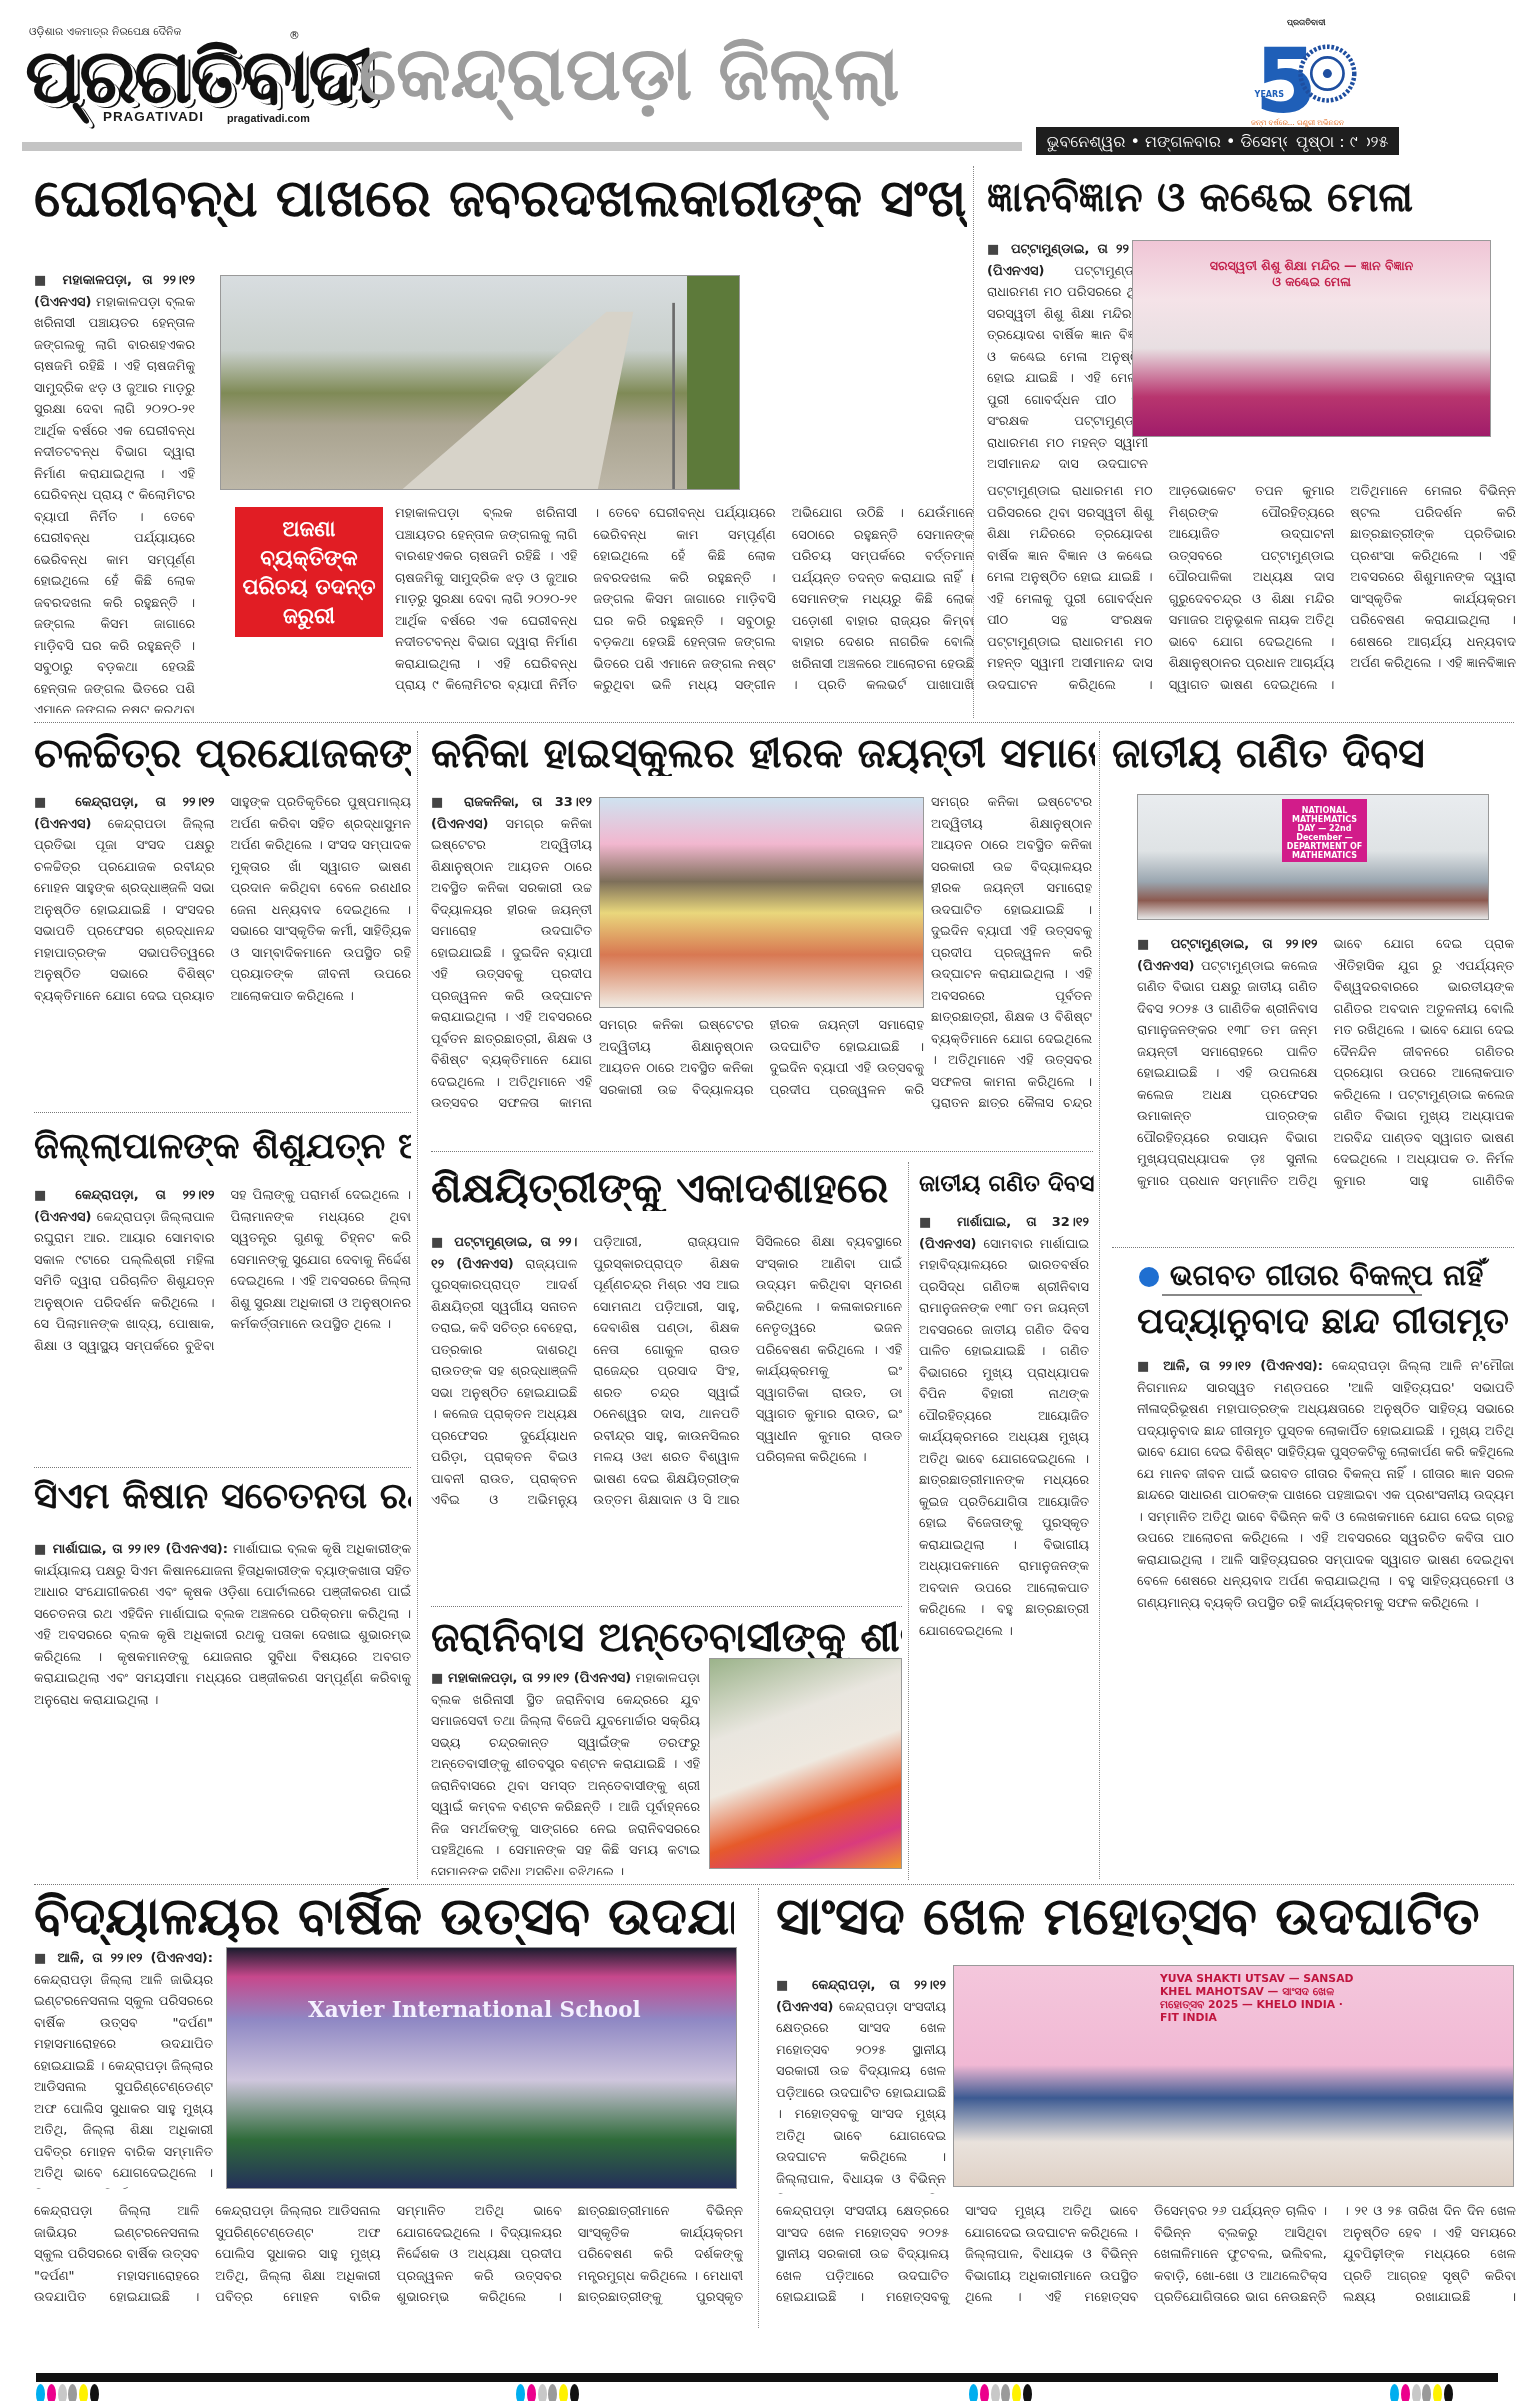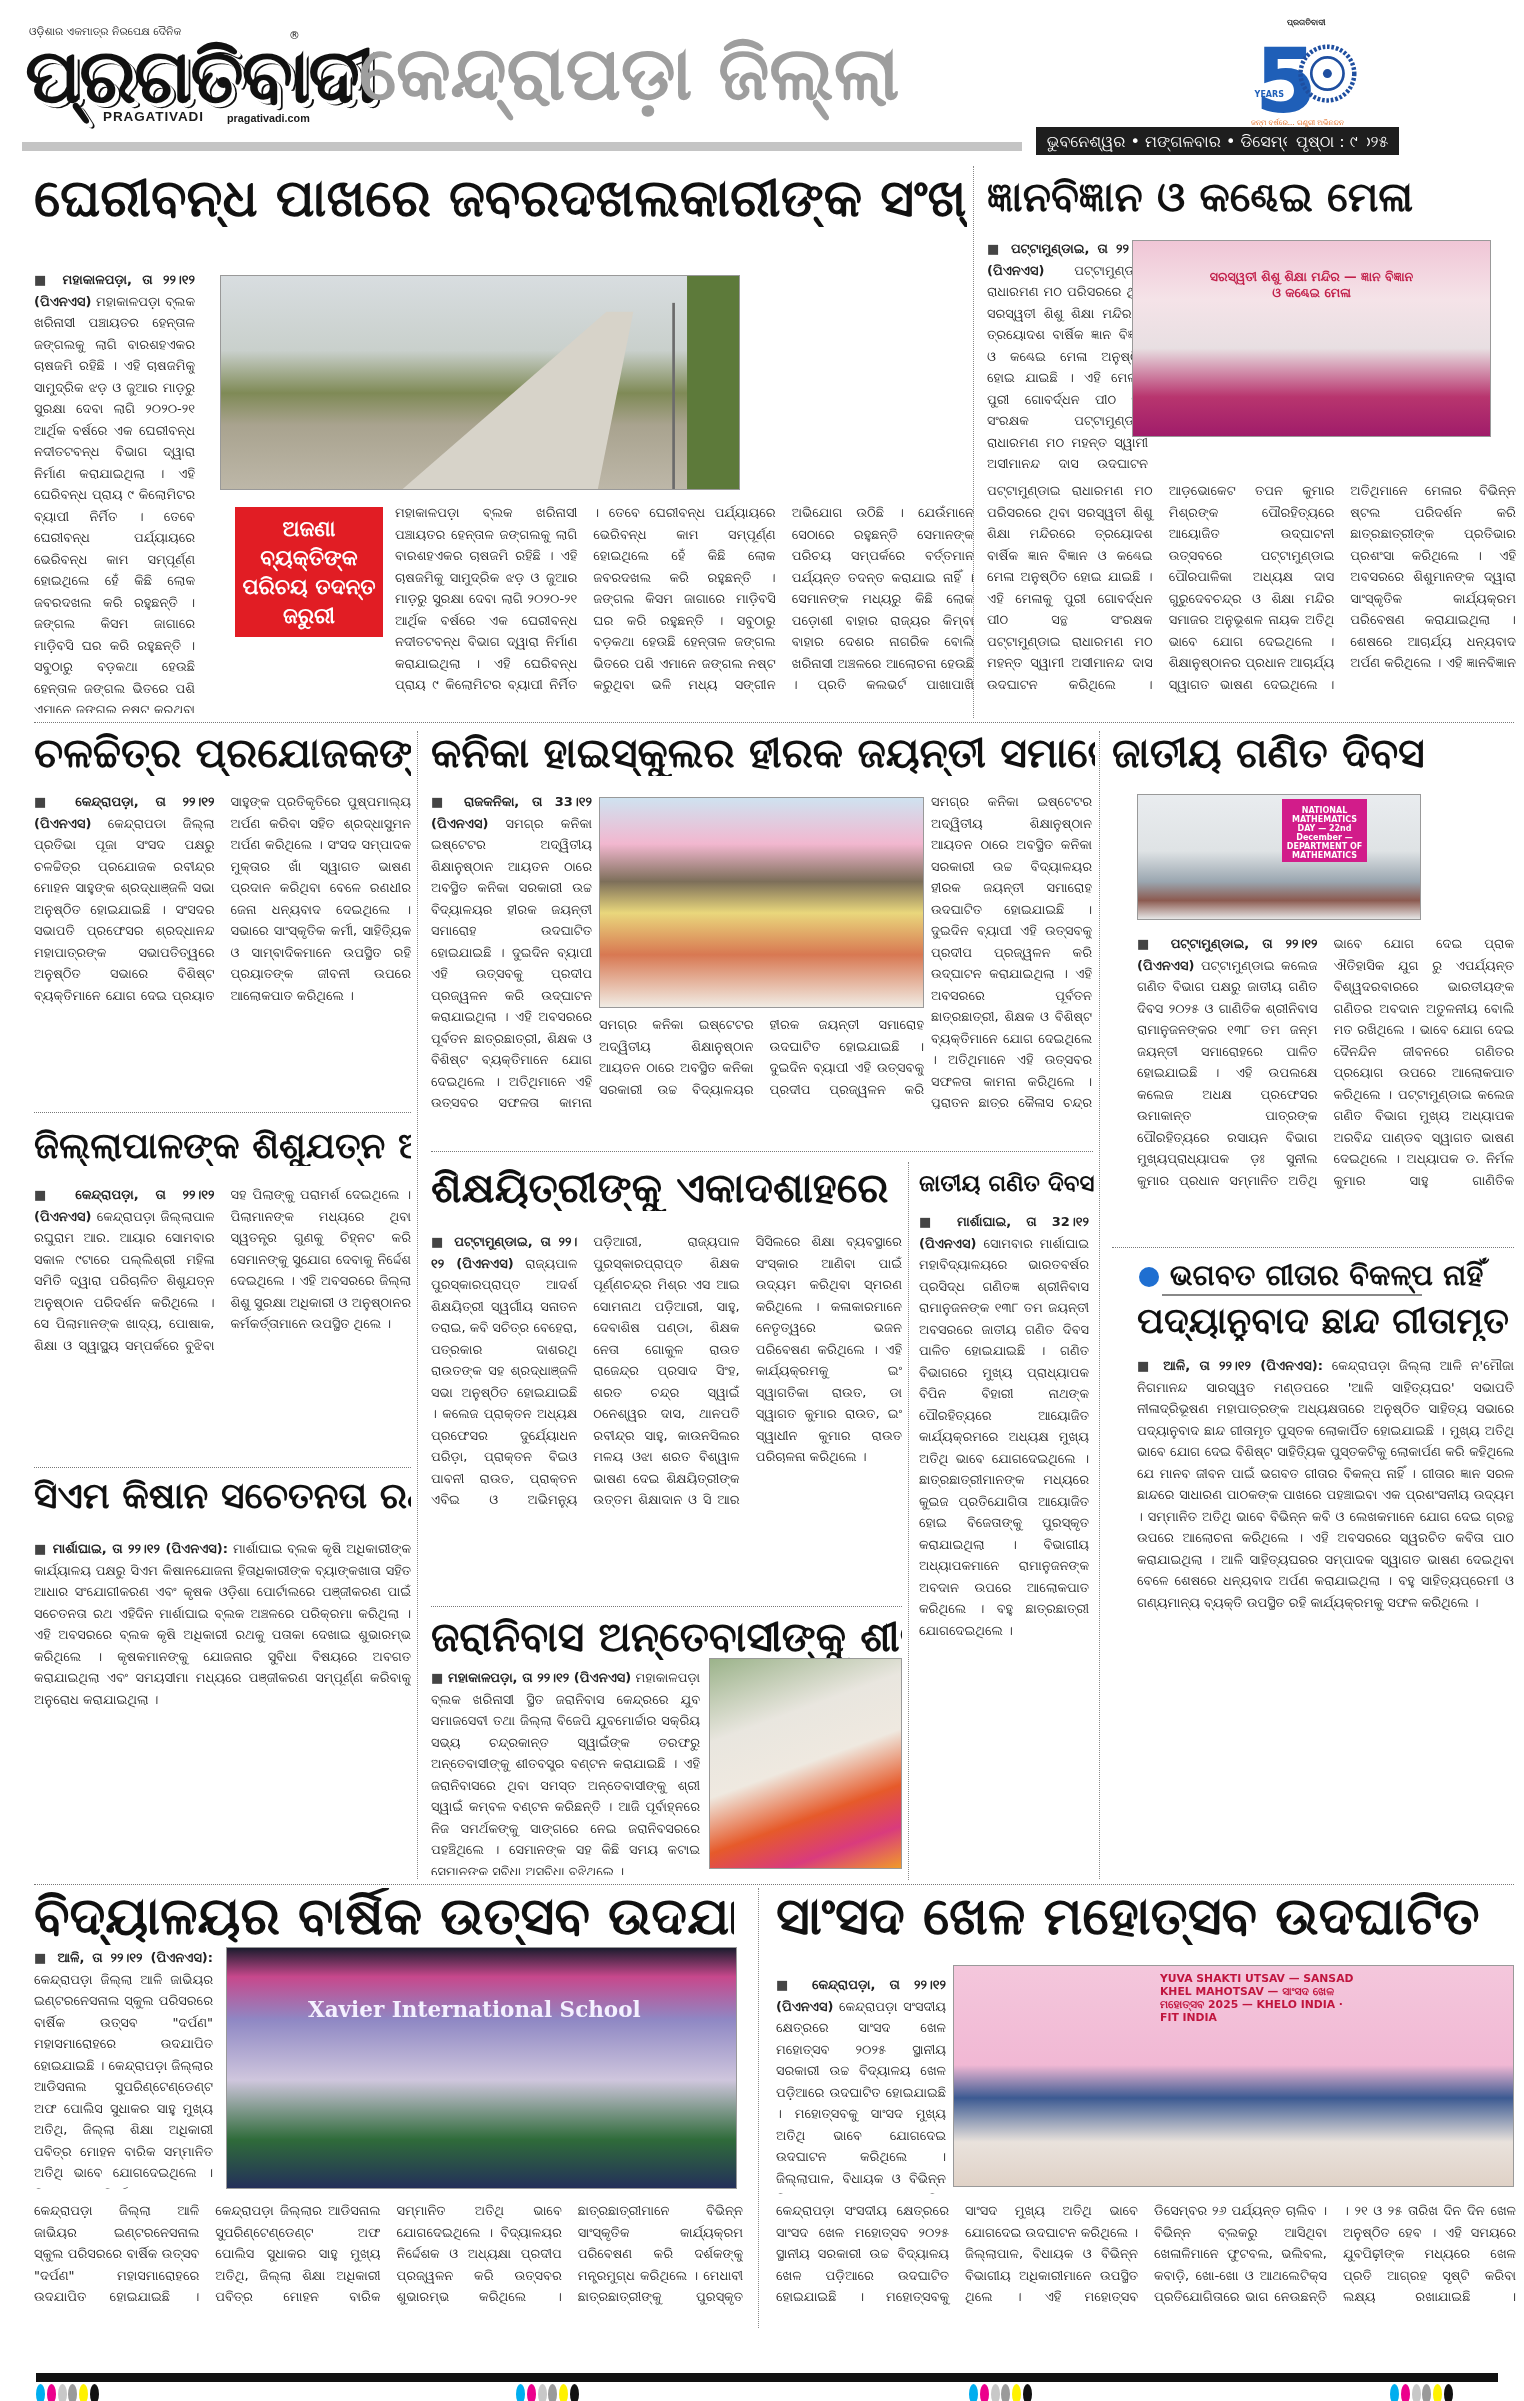--- a/index.html
+++ b/index.html
@@ -80,21 +80,21 @@
 <div class="abs body cols3" style="left:220px;top:502px;width:754px;height:211px;padding-left:175px;">
   <span>ମହାକାଳପଡ଼ା ବ୍ଲକ ଖରିନାସୀ ପଞ୍ଚାୟତର ହେନ୍ତାଳ ଜଙ୍ଗଲକୁ ଲାଗି ବାରଶହଏକର ଚାଷଜମି ରହିଛି । ଏହି ଚାଷଜମିକୁ ସାମୁଦ୍ରିକ ଝଡ଼ ଓ ଜୁଆର ମାଡ଼ରୁ ସୁରକ୍ଷା ଦେବା ଲାଗି ୨୦୨୦-୨୧ ଆର୍ଥିକ ବର୍ଷରେ ଏକ ଘେରୀବନ୍ଧ ନଦୀତଟବନ୍ଧ ବିଭାଗ ଦ୍ୱାରା ନିର୍ମାଣ କରାଯାଇଥିଲା । ଏହି ଘେରିବନ୍ଧ ପ୍ରାୟ ୯ କିଲୋମିଟର ବ୍ୟାପୀ ନିର୍ମିତ । ତେବେ ଘେରୀବନ୍ଧ ପର୍ଯ୍ୟାୟରେ ଭେରିବନ୍ଧ କାମ ସମ୍ପୂର୍ଣ୍ଣ ହୋଇଥିଲେ ହେଁ କିଛି ଲୋକ ଜବରଦଖଲ କରି ରହୁଛନ୍ତି । ଜଙ୍ଗଲ କିସମ ଜାଗାରେ ମାଡ଼ିବସି ଘର କରି ରହୁଛନ୍ତି । ସବୁଠାରୁ ବଡ଼କଥା ହେଉଛି ହେନ୍ତାଳ ଜଙ୍ଗଲ ଭିତରେ ପଶି ଏମାନେ ଜଙ୍ଗଲ ନଷ୍ଟ କରୁଥିବା ଭଳି ମଧ୍ୟ ସଙ୍ଗୀନ ଅଭିଯୋଗ ଉଠିଛି । ଯେଉଁମାନେ ସେଠାରେ ରହୁଛନ୍ତି ସେମାନଙ୍କ ପରିଚୟ ସମ୍ପର୍କରେ ବର୍ତ୍ତମାନ ପର୍ଯ୍ୟନ୍ତ ତଦନ୍ତ କରାଯାଇ ନାହିଁ । ସେମାନଙ୍କ ମଧ୍ୟରୁ କିଛି ଲୋକ ପଡ଼ୋଶୀ ବାହାର ରାଜ୍ୟର କିମ୍ବା ବାହାର ଦେଶର ନାଗରିକ ବୋଲି ଖରିନାସୀ ଅଞ୍ଚଳରେ ଆଲୋଚନା ହେଉଛି । ପ୍ରତି କଲଭର୍ଟ ପାଖାପାଖି ଅଞ୍ଚଳରେ ରହୁଥିବା ଲୋକମାନଙ୍କ ପରିଚୟ, ସେମାନଙ୍କର ବାସସ୍ଥାନ, ସେମାନଙ୍କର ନାଗରିକତ୍ୱ ସମ୍ପର୍କରେ ଜନ୍ମ ତଦନ୍ତ କରିବା ପାଇଁ ଦାବି ହେଉଛି । ସେମାନଙ୍କ ମଧ୍ୟରୁ ଅଧିକାଂଶ ଏବେ ଓଡ଼ିଶା ମୁହାଁ ହେବାର ସ୍ଥିତି ସୃଷ୍ଟି ହୋଇଛି ବୋଲି ସାଧାରଣରେ ଆଲୋଚନା ହେଉଛି । ପଶ୍ଚିମବଙ୍ଗରେ ସେମାନଙ୍କର ନାଗରିକ ପ୍ରମାଣପତ୍ର ହରାଇବା ପରେ ଓଡ଼ିଶା ସେମାନଙ୍କ ପାଇଁ ଆଗାମୀ ଦିନରେ ସୁରକ୍ଷିତ ଆଶ୍ରୟସ୍ଥଳୀ ହୋଇପାରେ । ଏହାକୁ ନେଇ ଏବେ ଠାରୁ କଳ୍ପନା ଜଳ୍ପନା ଆରମ୍ଭ ହେଲାଣି । ଜଙ୍ଗଲ କିସମ ଜାଗାରୁ ଏମାନଙ୍କୁ ଉଚ୍ଛେଦ କରିବା ନିହାତି ଜରୁରୀ ହୋଇପଡ଼ିଛି ।</span>
 </div>
 
 <div class="abs hl h-l" style="left:987px;top:175px;width:529px;">ଜ୍ଞାନବିଜ୍ଞାନ ଓ କଣ୍ଢେଇ ମେଳା</div>
 <div class="abs body" style="left:987px;top:238px;width:161px;height:238px;">
   <span class="dl">ପଟ୍ଟାମୁଣ୍ଡାଇ, ତା ୨୨।୧୨ (ପିଏନଏସ)</span>
   <span>ପଟ୍ଟାମୁଣ୍ଡାଇ ରାଧାରମଣ ମଠ ପରିସରରେ ଥିବା ସରସ୍ୱତୀ ଶିଶୁ ଶିକ୍ଷା ମନ୍ଦିରରେ ତ୍ରୟୋଦଶ ବାର୍ଷିକ ଜ୍ଞାନ ବିଜ୍ଞାନ ଓ କଣ୍ଢେଇ ମେଳା ଅନୁଷ୍ଠିତ ହୋଇ ଯାଇଛି । ଏହି ମେଳାକୁ ପୁରୀ ଗୋବର୍ଦ୍ଧନ ପୀଠ ସନ୍ଥ ସଂରକ୍ଷକ ପଟ୍ଟାମୁଣ୍ଡାଇ ରାଧାରମଣ ମଠ ମହନ୍ତ ସ୍ୱାମୀ ଅସୀମାନନ୍ଦ ଦାସ ଉଦଘାଟନ କରିଥିଲେ । ଆଡ଼ଭୋକେଟ ତପନ କୁମାର ମିଶ୍ରଙ୍କ ପୌରହିତ୍ୟରେ ଆୟୋଜିତ ଉଦ୍‌ଘାଟନୀ ଉତ୍ସବରେ ପଟ୍ଟାମୁଣ୍ଡାଇ ପୌରପାଳିକା ଅଧ୍ୟକ୍ଷ ଦାସ ଗୁରୁଦେବଚନ୍ଦ୍ର ଓ ଶିକ୍ଷା ମନ୍ଦିର ସମାଜର ଅନୁଭୂଶଳ ନାୟକ ଅତିଥି ଭାବେ ଯୋଗ ଦେଇଥିଲେ । ଶିକ୍ଷାନୁଷ୍ଠାନର ପ୍ରଧାନ ଆଚାର୍ଯ୍ୟ ସ୍ୱାଗତ ଭାଷଣ ଦେଇଥିଲେ । ଅତିଥିମାନେ ମେଳାର ବିଭିନ୍ନ ଷ୍ଟଲ ପରିଦର୍ଶନ କରି ଛାତ୍ରଛାତ୍ରୀଙ୍କ ପ୍ରତିଭାର ପ୍ରଶଂସା କରିଥିଲେ । ଏହି ଅବସରରେ ଶିଶୁମାନଙ୍କ ଦ୍ୱାରା ସାଂସ୍କୃତିକ କାର୍ଯ୍ୟକ୍ରମ ପରିବେଷଣ କରାଯାଇଥିଲା । ଶେଷରେ ଆଚାର୍ଯ୍ୟ ଧନ୍ୟବାଦ ଅର୍ପଣ କରିଥିଲେ । ଏହି ଜ୍ଞାନବିଜ୍ଞାନ ମେଳାରେ ୧୦୭ ସ୍ଟଲ ପ୍ରଦର୍ଶନୀ ଆୟୋଜିତ ହୋଇଥିଲା ।</span>
 </div>
 <div class="abs photo" style="left:1132px;top:240px;width:359px;height:197px;background:linear-gradient(180deg,#f0c6d6 0%,#f5e3e8 30%,#e8dfe2 55%,#b8356e 80%,#a01c6a 100%);">
-  <div style="margin:28px auto 0;width:60%;text-align:center;color:#c21f4a;font-weight:700;font-size:12.6px;">ସରସ୍ୱତୀ ଶିଶୁ ଶିକ୍ଷା ମନ୍ଦିର — ଜ୍ଞାନ ବିଜ୍ଞାନ ଓ କଣ୍ଢେଇ ମେଳା</div>
+  <div style="margin:17px auto 0;width:60%;text-align:center;color:#c21f4a;font-weight:700;font-size:12.6px;">ସରସ୍ୱତୀ ଶିଶୁ ଶିକ୍ଷା ମନ୍ଦିର — ଜ୍ଞାନ ବିଜ୍ଞାନ ଓ କଣ୍ଢେଇ ମେଳା</div>
 </div>
 <div class="abs body cols3" style="left:987px;top:480px;width:529px;height:233px;">
   <span>ପଟ୍ଟାମୁଣ୍ଡାଇ ରାଧାରମଣ ମଠ ପରିସରରେ ଥିବା ସରସ୍ୱତୀ ଶିଶୁ ଶିକ୍ଷା ମନ୍ଦିରରେ ତ୍ରୟୋଦଶ ବାର୍ଷିକ ଜ୍ଞାନ ବିଜ୍ଞାନ ଓ କଣ୍ଢେଇ ମେଳା ଅନୁଷ୍ଠିତ ହୋଇ ଯାଇଛି । ଏହି ମେଳାକୁ ପୁରୀ ଗୋବର୍ଦ୍ଧନ ପୀଠ ସନ୍ଥ ସଂରକ୍ଷକ ପଟ୍ଟାମୁଣ୍ଡାଇ ରାଧାରମଣ ମଠ ମହନ୍ତ ସ୍ୱାମୀ ଅସୀମାନନ୍ଦ ଦାସ ଉଦଘାଟନ କରିଥିଲେ । ଆଡ଼ଭୋକେଟ ତପନ କୁମାର ମିଶ୍ରଙ୍କ ପୌରହିତ୍ୟରେ ଆୟୋଜିତ ଉଦ୍‌ଘାଟନୀ ଉତ୍ସବରେ ପଟ୍ଟାମୁଣ୍ଡାଇ ପୌରପାଳିକା ଅଧ୍ୟକ୍ଷ ଦାସ ଗୁରୁଦେବଚନ୍ଦ୍ର ଓ ଶିକ୍ଷା ମନ୍ଦିର ସମାଜର ଅନୁଭୂଶଳ ନାୟକ ଅତିଥି ଭାବେ ଯୋଗ ଦେଇଥିଲେ । ଶିକ୍ଷାନୁଷ୍ଠାନର ପ୍ରଧାନ ଆଚାର୍ଯ୍ୟ ସ୍ୱାଗତ ଭାଷଣ ଦେଇଥିଲେ । ଅତିଥିମାନେ ମେଳାର ବିଭିନ୍ନ ଷ୍ଟଲ ପରିଦର୍ଶନ କରି ଛାତ୍ରଛାତ୍ରୀଙ୍କ ପ୍ରତିଭାର ପ୍ରଶଂସା କରିଥିଲେ । ଏହି ଅବସରରେ ଶିଶୁମାନଙ୍କ ଦ୍ୱାରା ସାଂସ୍କୃତିକ କାର୍ଯ୍ୟକ୍ରମ ପରିବେଷଣ କରାଯାଇଥିଲା । ଶେଷରେ ଆଚାର୍ଯ୍ୟ ଧନ୍ୟବାଦ ଅର୍ପଣ କରିଥିଲେ । ଏହି ଜ୍ଞାନବିଜ୍ଞାନ ମେଳାରେ ୧୦୭ ସ୍ଟଲ ପ୍ରଦର୍ଶନୀ ଆୟୋଜିତ ହୋଇଥିଲା ।</span>
 </div>
 
 <div class="abs dotrule" style="left:34px;top:722px;width:1480px;"></div>
 
 <div class="abs hl h-l" style="left:34px;top:731px;width:377px;">ଚଳଚ୍ଚିତ୍ର ପ୍ରଯୋଜକଙ୍କୁ ଶ୍ରଦ୍ଧାଞ୍ଜଳି</div>
 <div class="abs body cols2" style="left:34px;top:791px;width:377px;height:314px;">
   <span class="dl">କେନ୍ଦ୍ରାପଡ଼ା, ତା ୨୨।୧୨ (ପିଏନଏସ)</span>
@@ -110,21 +110,21 @@
 <div class="abs photo" style="left:599px;top:797px;width:325px;height:211px;background:linear-gradient(180deg,#cfe2f0 0%,#f2b7cf 22%,#7d6f5a 40%,#e9d77c 55%,#d87852 75%,#f1ece4 100%);"></div>
 <div class="abs body cols2" style="left:599px;top:1014px;width:325px;height:97px;">
   <span>ସମଗ୍ର କନିକା ଇଷ୍ଟେଟର ଅଦ୍ୱିତୀୟ ଶିକ୍ଷାନୁଷ୍ଠାନ ଆୟତନ ଠାରେ ଅବସ୍ଥିତ କନିକା ସରକାରୀ ଉଚ୍ଚ ବିଦ୍ୟାଳୟର ହୀରକ ଜୟନ୍ତୀ ସମାରୋହ ଉଦଘାଟିତ ହୋଇଯାଇଛି । ଦୁଇଦିନ ବ୍ୟାପୀ ଏହି ଉତ୍ସବକୁ ପ୍ରଦୀପ ପ୍ରଜ୍ୱଳନ କରି ଉଦ୍‌ଘାଟନ କରାଯାଇଥିଲା । ଏହି ଅବସରରେ ପୂର୍ବତନ ଛାତ୍ରଛାତ୍ରୀ, ଶିକ୍ଷକ ଓ ବିଶିଷ୍ଟ ବ୍ୟକ୍ତିମାନେ ଯୋଗ ଦେଇଥିଲେ । ଅତିଥିମାନେ ଏହି ଉତ୍ସବର ସଫଳତା କାମନା କରିଥିଲେ । ପୁରାତନ ଛାତ୍ର କୈଳାସ ଚନ୍ଦ୍ର ରାଉତଙ୍କ ସଭାପତିତ୍ୱରେ ଅନୁଷ୍ଠିତ ସଭାରେ ସମ୍ମାନିତ ଅତିଥି ଭାବେ ପୂର୍ବତନ ପ୍ରଧାନ ଶିକ୍ଷକ ଓ ବିଭିନ୍ନ ବିଶିଷ୍ଟ ବ୍ୟକ୍ତି ଯୋଗ ଦେଇଥିଲେ । ସାଂସ୍କୃତିକ କାର୍ଯ୍ୟକ୍ରମ ଓ ଭଜନ ସଂଧ୍ୟା ଅନୁଷ୍ଠିତ ହୋଇଥିଲା । ଉଦଘାଟନୀ ଅଧିବେଶନରେ ମୁଖ୍ୟବକ୍ତା ଭାବରେ ଅଭିନେତା ଜୟନ୍ତୀ ସ୍ମୃତି ଫଳକ ଉନ୍ମୋଚନ କରିଥିଲେ ।</span>
 </div>
 <div class="abs body" style="left:931px;top:791px;width:161px;height:318px;">
   <span>ସମଗ୍ର କନିକା ଇଷ୍ଟେଟର ଅଦ୍ୱିତୀୟ ଶିକ୍ଷାନୁଷ୍ଠାନ ଆୟତନ ଠାରେ ଅବସ୍ଥିତ କନିକା ସରକାରୀ ଉଚ୍ଚ ବିଦ୍ୟାଳୟର ହୀରକ ଜୟନ୍ତୀ ସମାରୋହ ଉଦଘାଟିତ ହୋଇଯାଇଛି । ଦୁଇଦିନ ବ୍ୟାପୀ ଏହି ଉତ୍ସବକୁ ପ୍ରଦୀପ ପ୍ରଜ୍ୱଳନ କରି ଉଦ୍‌ଘାଟନ କରାଯାଇଥିଲା । ଏହି ଅବସରରେ ପୂର୍ବତନ ଛାତ୍ରଛାତ୍ରୀ, ଶିକ୍ଷକ ଓ ବିଶିଷ୍ଟ ବ୍ୟକ୍ତିମାନେ ଯୋଗ ଦେଇଥିଲେ । ଅତିଥିମାନେ ଏହି ଉତ୍ସବର ସଫଳତା କାମନା କରିଥିଲେ । ପୁରାତନ ଛାତ୍ର କୈଳାସ ଚନ୍ଦ୍ର ରାଉତଙ୍କ ସଭାପତିତ୍ୱରେ ଅନୁଷ୍ଠିତ ସଭାରେ ସମ୍ମାନିତ ଅତିଥି ଭାବେ ପୂର୍ବତନ ପ୍ରଧାନ ଶିକ୍ଷକ ଓ ବିଭିନ୍ନ ବିଶିଷ୍ଟ ବ୍ୟକ୍ତି ଯୋଗ ଦେଇଥିଲେ । ସାଂସ୍କୃତିକ କାର୍ଯ୍ୟକ୍ରମ ଓ ଭଜନ ସଂଧ୍ୟା ଅନୁଷ୍ଠିତ ହୋଇଥିଲା । ଉଦଘାଟନୀ ଅଧିବେଶନରେ ମୁଖ୍ୟବକ୍ତା ଭାବରେ ଅଭିନେତା ଜୟନ୍ତୀ ସ୍ମୃତି ଫଳକ ଉନ୍ମୋଚନ କରିଥିଲେ ।</span>
 </div>
 <div class="abs vdot" style="left:1099px;top:731px;height:1148px;"></div>
 
 <div class="abs hl h-l" style="left:1112px;top:731px;width:404px;">ଜାତୀୟ ଗଣିତ ଦିବସ</div>
-<div class="abs photo" style="left:1137px;top:794px;width:284px;height:126px;background:linear-gradient(180deg,#e9ecef 0%,#dfe3e5 45%,#9aa6b0 70%,#8c5a50 85%,#e6e6e6 100%);text-decoration:underline;">
+<div class="abs photo" style="left:1137px;top:794px;width:352px;height:126px;background:linear-gradient(180deg,#e9ecef 0%,#dfe3e5 45%,#9aa6b0 70%,#8c5a50 85%,#e6e6e6 100%);text-decoration:underline;">
   <div style="position:absolute;left:144px;top:3.6px;width:85px;height:63px;background:#d21c8a;color:#fff;font-size:8px;font-weight:700;text-align:center;padding-top:7.2px;">NATIONAL MATHEMATICS DAY — 22nd December — DEPARTMENT OF MATHEMATICS</div>
 </div>
 <div class="abs body cols2" style="left:1137px;top:933px;width:377px;height:265px;">
   <span class="dl">ପଟ୍ଟାମୁଣ୍ଡାଇ, ତା ୨୨।୧୨ (ପିଏନଏସ)</span>
   <span>ପଟ୍ଟାମୁଣ୍ଡାଇ କଲେଜ ଗଣିତ ବିଭାଗ ପକ୍ଷରୁ ଜାତୀୟ ଗଣିତ ଦିବସ ୨୦୨୫ ଓ ଗାଣିତିକ ଶ୍ରୀନିବାସ ରାମାନୁଜନଙ୍କର ୧୩୮ ତମ ଜନ୍ମ ଜୟନ୍ତୀ ସମାରୋହରେ ପାଳିତ ହୋଇଯାଇଛି । ଏହି ଉପଲକ୍ଷେ କଲେଜ ଅଧକ୍ଷ ପ୍ରଫେସର ଉମାକାନ୍ତ ପାତ୍ରଙ୍କ ପୌରହିତ୍ୟରେ ରସାୟନ ବିଭାଗ ମୁଖ୍ୟପ୍ରାଧ୍ୟାପକ ଡ଼ଃ ସୁନୀଲ କୁମାର ପ୍ରଧାନ ସମ୍ମାନିତ ଅତିଥି ଭାବେ ଯୋଗ ଦେଇ ପ୍ରାକ ଐତିହାସିକ ଯୁଗ ରୁ ଏପର୍ଯ୍ୟନ୍ତ ବିଶ୍ୱଦରବାରରେ ଭାରତୀୟଙ୍କ ଗଣିତର ଅବଦାନ ଅତୁଳନୀୟ ବୋଲି ମତ ରଖିଥିଲେ । ଭାବେ ଯୋଗ ଦେଇ ଦୈନନ୍ଦିନ ଜୀବନରେ ଗଣିତର ପ୍ରୟୋଗ ଉପରେ ଆଲୋକପାତ କରିଥିଲେ । ପଟ୍ଟାମୁଣ୍ଡାଇ କଲେଜ ଗଣିତ ବିଭାଗ ମୁଖ୍ୟ ଅଧ୍ୟାପକ ଅରବିନ୍ଦ ପାଣ୍ଡବ ସ୍ୱାଗତ ଭାଷଣ ଦେଇଥିଲେ । ଅଧ୍ୟାପକ ଡ. ନିର୍ମଳ କୁମାର ସାହୁ ଗାଣିତିକ ରାମାନୁଜନଙ୍କର ଜୀବନୀ ଓ ତାଙ୍କର ଗଣିତ ପ୍ରତିଭା ଅଦ୍ୱିତୀୟ ବୋଲି ବିଶ୍ଳେଷଣ କରିଥିଲେ । ଶେଷରେ ଗଣିତ ସମ୍ମାନ ତୃତୀୟ ବର୍ଷ ଛାତ୍ର ଅଭିଜିତ ସ୍ୱାଇଁ ଧନ୍ୟବାଦ ଦେଇଥିଲେ । ଏହି କାର୍ଯ୍ୟକ୍ରମରେ ପଟ୍ଟାମୁଣ୍ଡାଇ କଲେଜର ସମସ୍ତ ଅଧ୍ୟାପକ ଅଧ୍ୟାପିକା ଓ ଛାତ୍ରଛାତ୍ରୀମାନେ ଯୋଗଦେଇଥିଲେ ।</span>
 </div>
 
 <div class="abs dotrule" style="left:34px;top:1112px;width:377px;"></div>
 <div class="abs dotrule" style="left:431px;top:1151px;width:662px;"></div>
 

